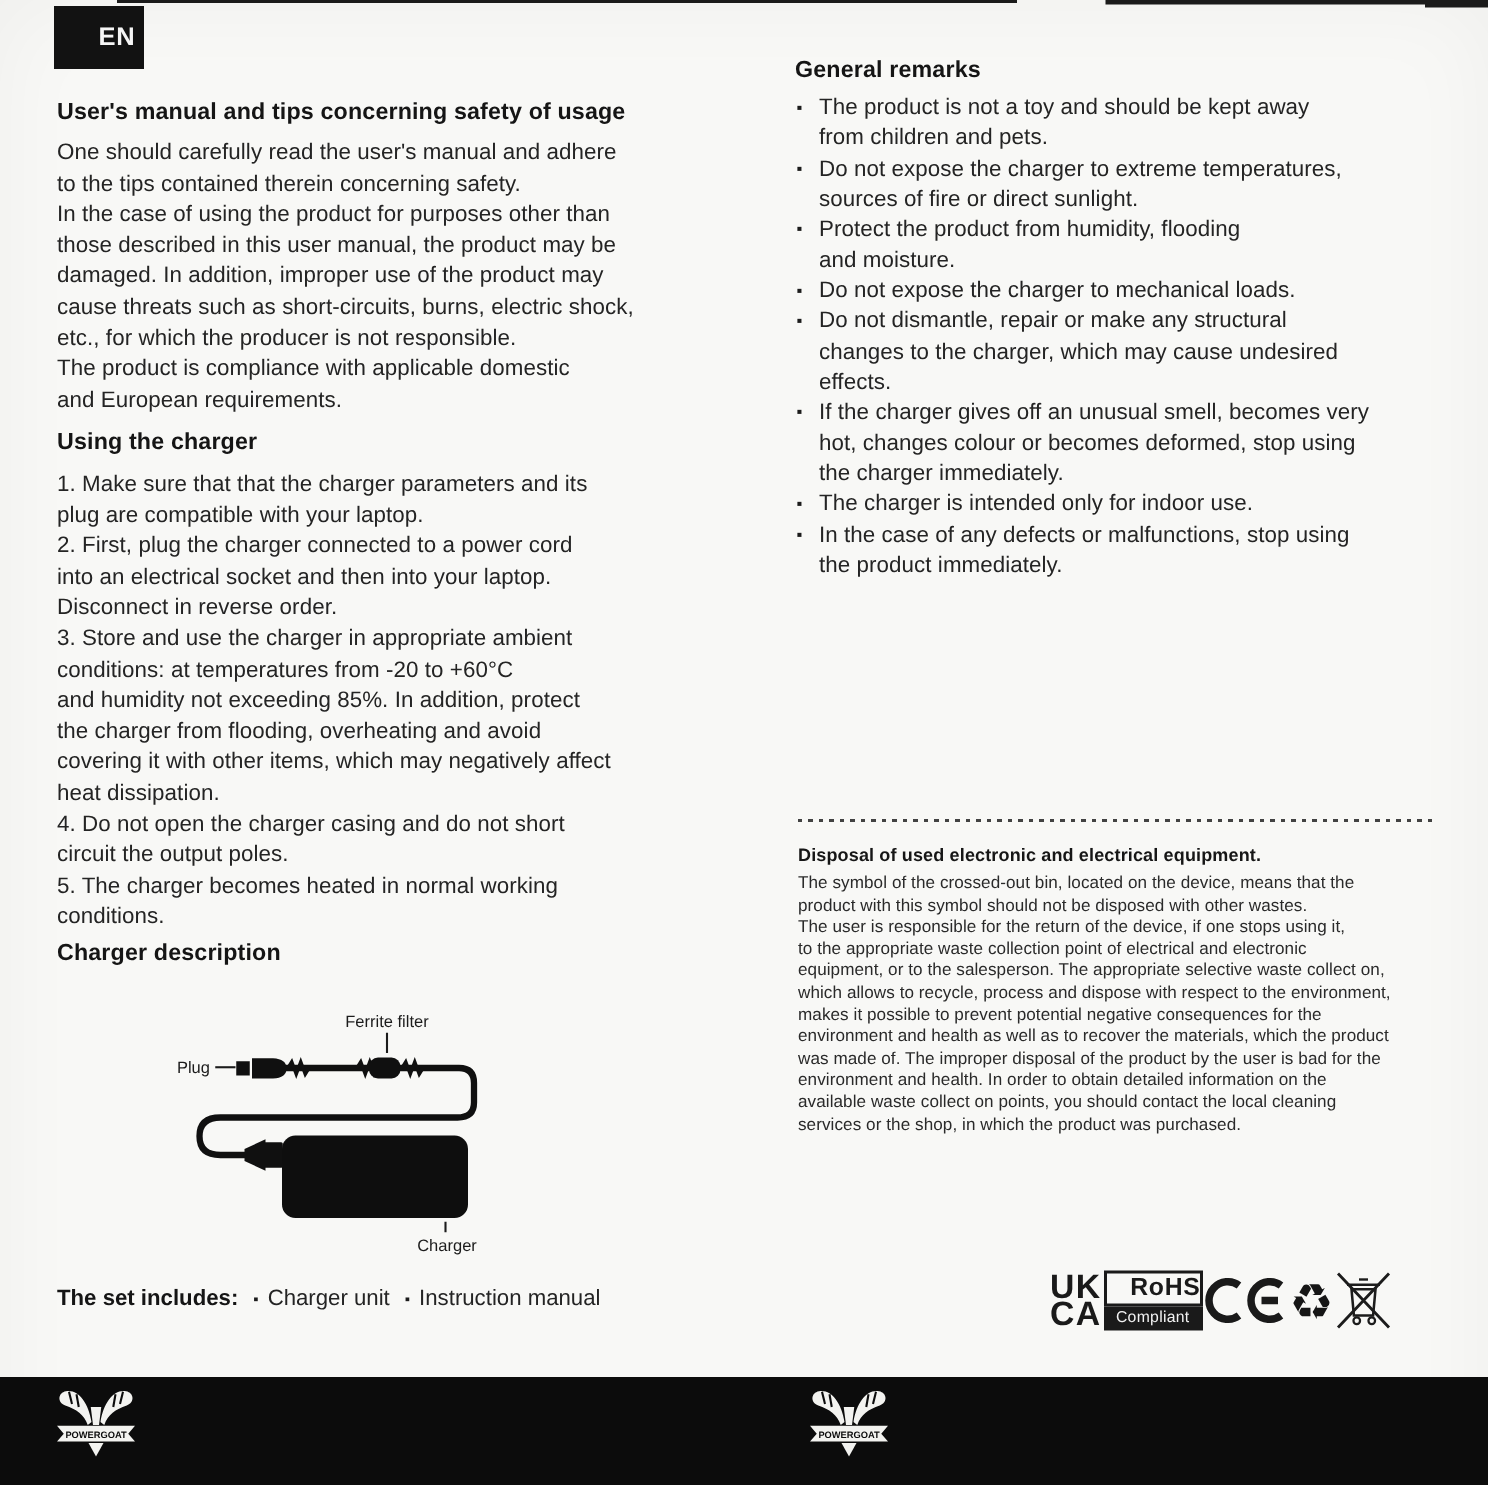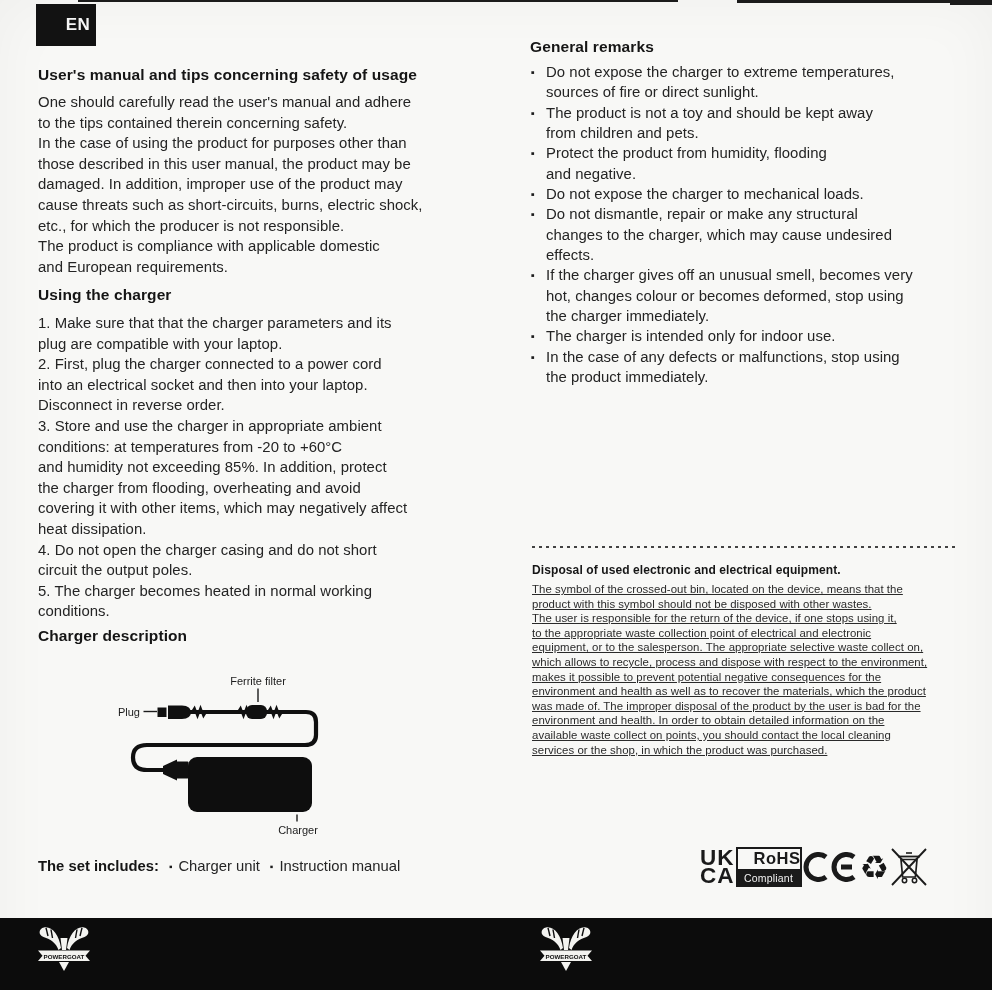--- a/index.html
+++ b/index.html
@@ -141,42 +141,42 @@
     <text x="198" y="166" font-size="11" fill="#1c1c1c" text-anchor="middle">Charger</text>
   </svg>
 
   <p class="abs set-line" style="left:38px;top:858px;margin:0;">
     <b>The set includes:</b><span class="sq">▪</span><span>Charger unit</span><span class="sq">▪</span><span>Instruction manual</span>
   </p>
 
   <h2 class="abs sec" style="left:530px;top:38px;">General remarks</h2>
 
   <ul class="abs remarks" style="left:530px;top:62px;">
+    <li>The product is not a toy and should be kept away
+from children and pets.</li>
     <li>Do not expose the charger to extreme temperatures,
 sources of fire or direct sunlight.</li>
-    <li>The product is not a toy and should be kept away
-from children and pets.</li>
     <li>Protect the product from humidity, flooding
-and negative.</li>
+and moisture.</li>
     <li>Do not expose the charger to mechanical loads.</li>
     <li>Do not dismantle, repair or make any structural
 changes to the charger, which may cause undesired
 effects.</li>
     <li>If the charger gives off an unusual smell, becomes very
 hot, changes colour or becomes deformed, stop using
 the charger immediately.</li>
     <li>The charger is intended only for indoor use.</li>
     <li>In the case of any defects or malfunctions, stop using
 the product immediately.</li>
   </ul>
 
   <div class="abs dashes"></div>
 
   <h3 class="abs disposal-h" style="left:532px;top:563px;">Disposal of used electronic and electrical equipment.</h3>
-  <p class="abs smalltext" style="left:532px;top:582px;width:435px;text-decoration:underline;">The symbol of the crossed-out bin, located on the device, means that the
+  <p class="abs smalltext" style="left:532px;top:582px;width:435px;">The symbol of the crossed-out bin, located on the device, means that the
 product with this symbol should not be disposed with other wastes.
 The user is responsible for the return of the device, if one stops using it,
 to the appropriate waste collection point of electrical and electronic
 equipment, or to the salesperson. The appropriate selective waste collect on,
 which allows to recycle, process and dispose with respect to the environment,
 makes it possible to prevent potential negative consequences for the
 environment and health as well as to recover the materials, which the product
 was made of. The improper disposal of the product by the user is bad for the
 environment and health. In order to obtain detailed information on the
 available waste collect on points, you should contact the local cleaning

